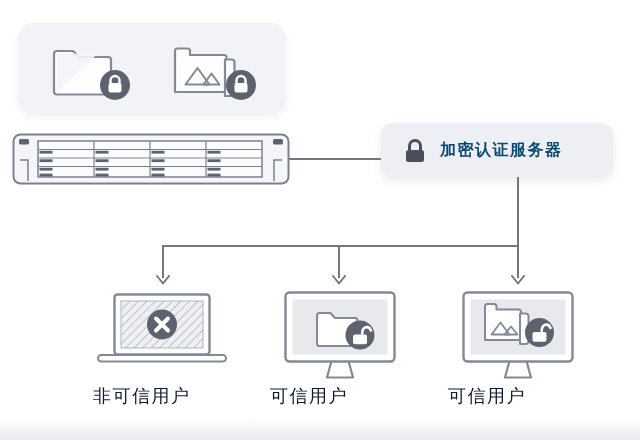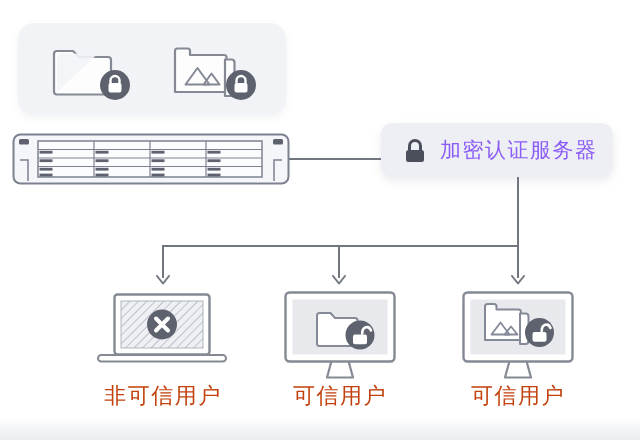--- a/index.html
+++ b/index.html
@@ -15,27 +15,27 @@
     box-shadow:0 3px 8px rgba(150,155,170,0.12);
   }
   .icon-abs{position:absolute;}
   .pill{
     position:absolute;left:381px;top:123px;width:232px;height:54px;
     background:#edeff4;border-radius:12px;
     box-shadow:0 4px 10px rgba(140,145,160,0.18);
     display:flex;align-items:center;padding-left:22px;box-sizing:border-box;
   }
   .pill .pill-text{
-    margin-left:13px;font-size:21px;font-weight:400;color:#8b5cf6;
+    margin-left:13px;font-size:16px;font-weight:700;color:#0c4a6e;
     letter-spacing:1.5px;white-space:nowrap;
   }
   .line{position:absolute;background:#71767f;}
   .client-label{
     position:absolute;top:384px;height:24px;line-height:24px;
-    text-align:center;font-size:22px;color:#c2410c;letter-spacing:1.5px;
+    text-align:left;font-size:18px;color:#0f172a;letter-spacing:1.5px;
   }
   .bottom-fade{
     position:absolute;left:0;bottom:0;width:640px;height:22px;
     background:linear-gradient(180deg, rgba(235,237,241,0), #e9ebef);
   }
 </style>
 </head>
 <body>
 
 <div class="stage">

